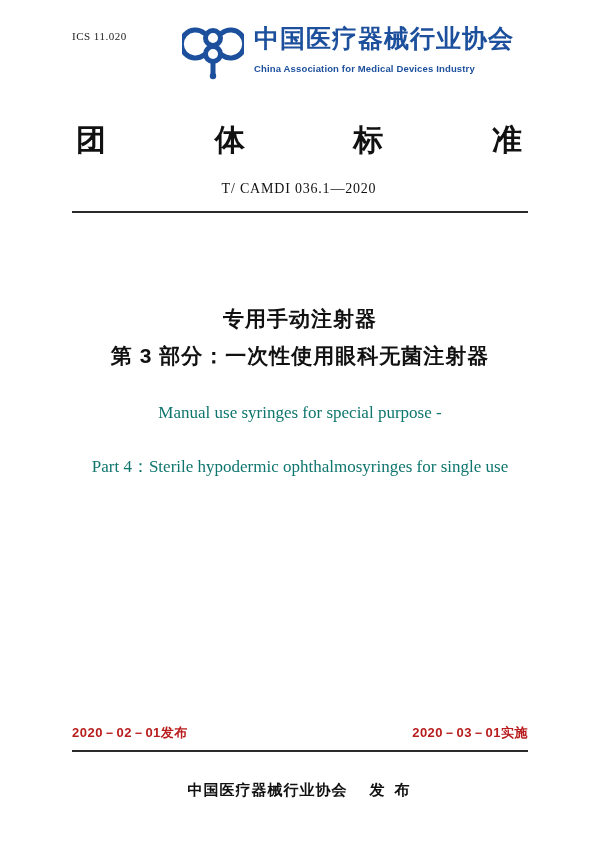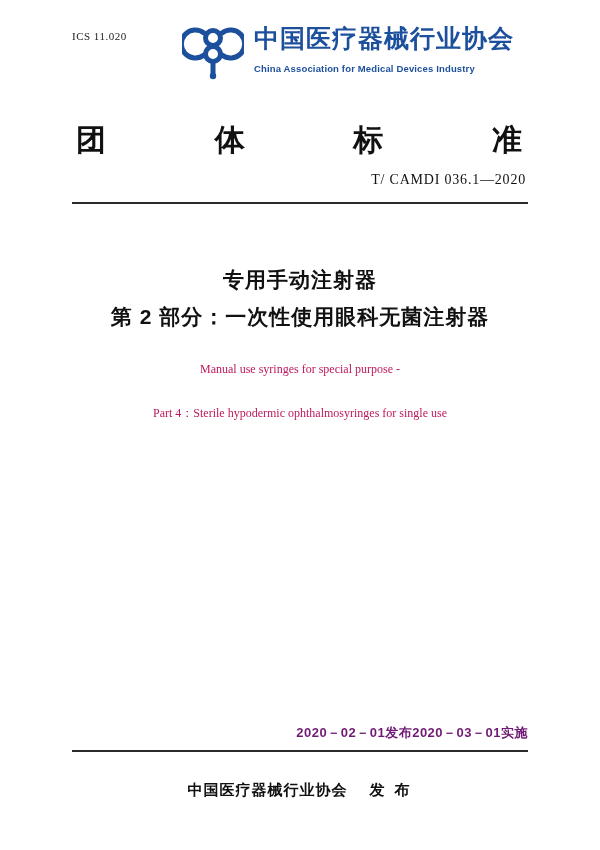--- a/index.html
+++ b/index.html
@@ -78,69 +78,69 @@
     justify-content: space-between;
     padding: 0 4px;
     font-family: "Liberation Sans", sans-serif;
     font-weight: bold;
     font-size: 30px;
     letter-spacing: 2px;
     color: #111;
   }
 
   .std-no {
-    margin-top: 11px;
-    text-align: right;
+    margin-top: 20px;
+    text-align: center;
     padding-right: 2px;
     font-family: "Liberation Serif", serif;
     font-size: 14px;
     letter-spacing: 0.8px;
     color: #111;
   }
 
   .rule {
     margin-top: 14px;
     border-top: 2px solid #2b2b2b;
     height: 0;
   }
 
   
   .title-block {
-    margin-top: 58px;
+    margin-top: 88px;
     text-align: center;
   }
   .title-cn {
     font-family: "Liberation Sans", sans-serif;
     font-weight: bold;
     font-size: 21px;
     line-height: 1.75;
     letter-spacing: 1px;
     color: #111;
   }
   .title-en {
     margin-top: 22px;
     font-family: "Liberation Serif", serif;
-    font-size: 12px;
+    font-size: 17px;
     line-height: 1.9;
-    color: #be185d;
+    color: #0f766e;
   }
 
   
   .dates {
     position: absolute;
     left: 72px;
     right: 72px;
     bottom: 108px;
     display: flex;
-    justify-content: flex-end;
+    justify-content: space-between;
     font-family: "Liberation Sans", sans-serif;
     font-weight: bold;
     font-size: 13px;
     letter-spacing: 0.5px;
-    color: #701a75;
+    color: #b91c1c;
   }
   .footer-rule {
     position: absolute;
     left: 72px;
     right: 72px;
     bottom: 98px;
     border-top: 2px solid #2b2b2b;
     height: 0;
   }
   .issuer {
@@ -194,21 +194,21 @@
     <span>标</span>
     <span>准</span>
   </div>
 
   <div class="std-no">T/ CAMDI 036.1—2020</div>
 
   <div class="rule"></div>
 
   <div class="title-block">
     <div class="title-cn">专用手动注射器</div>
-    <div class="title-cn">第 2 部分：一次性使用眼科无菌注射器</div>
+    <div class="title-cn">第 3 部分：一次性使用眼科无菌注射器</div>
     <div class="title-en">Manual use syringes for special purpose -</div>
     <div class="title-en">Part 4：Sterile hypodermic ophthalmosyringes for single use</div>
   </div>
 
   <div class="dates">
     <span>2020－02－01发布</span>
     <span>2020－03－01实施</span>
   </div>
   <div class="footer-rule"></div>
 

